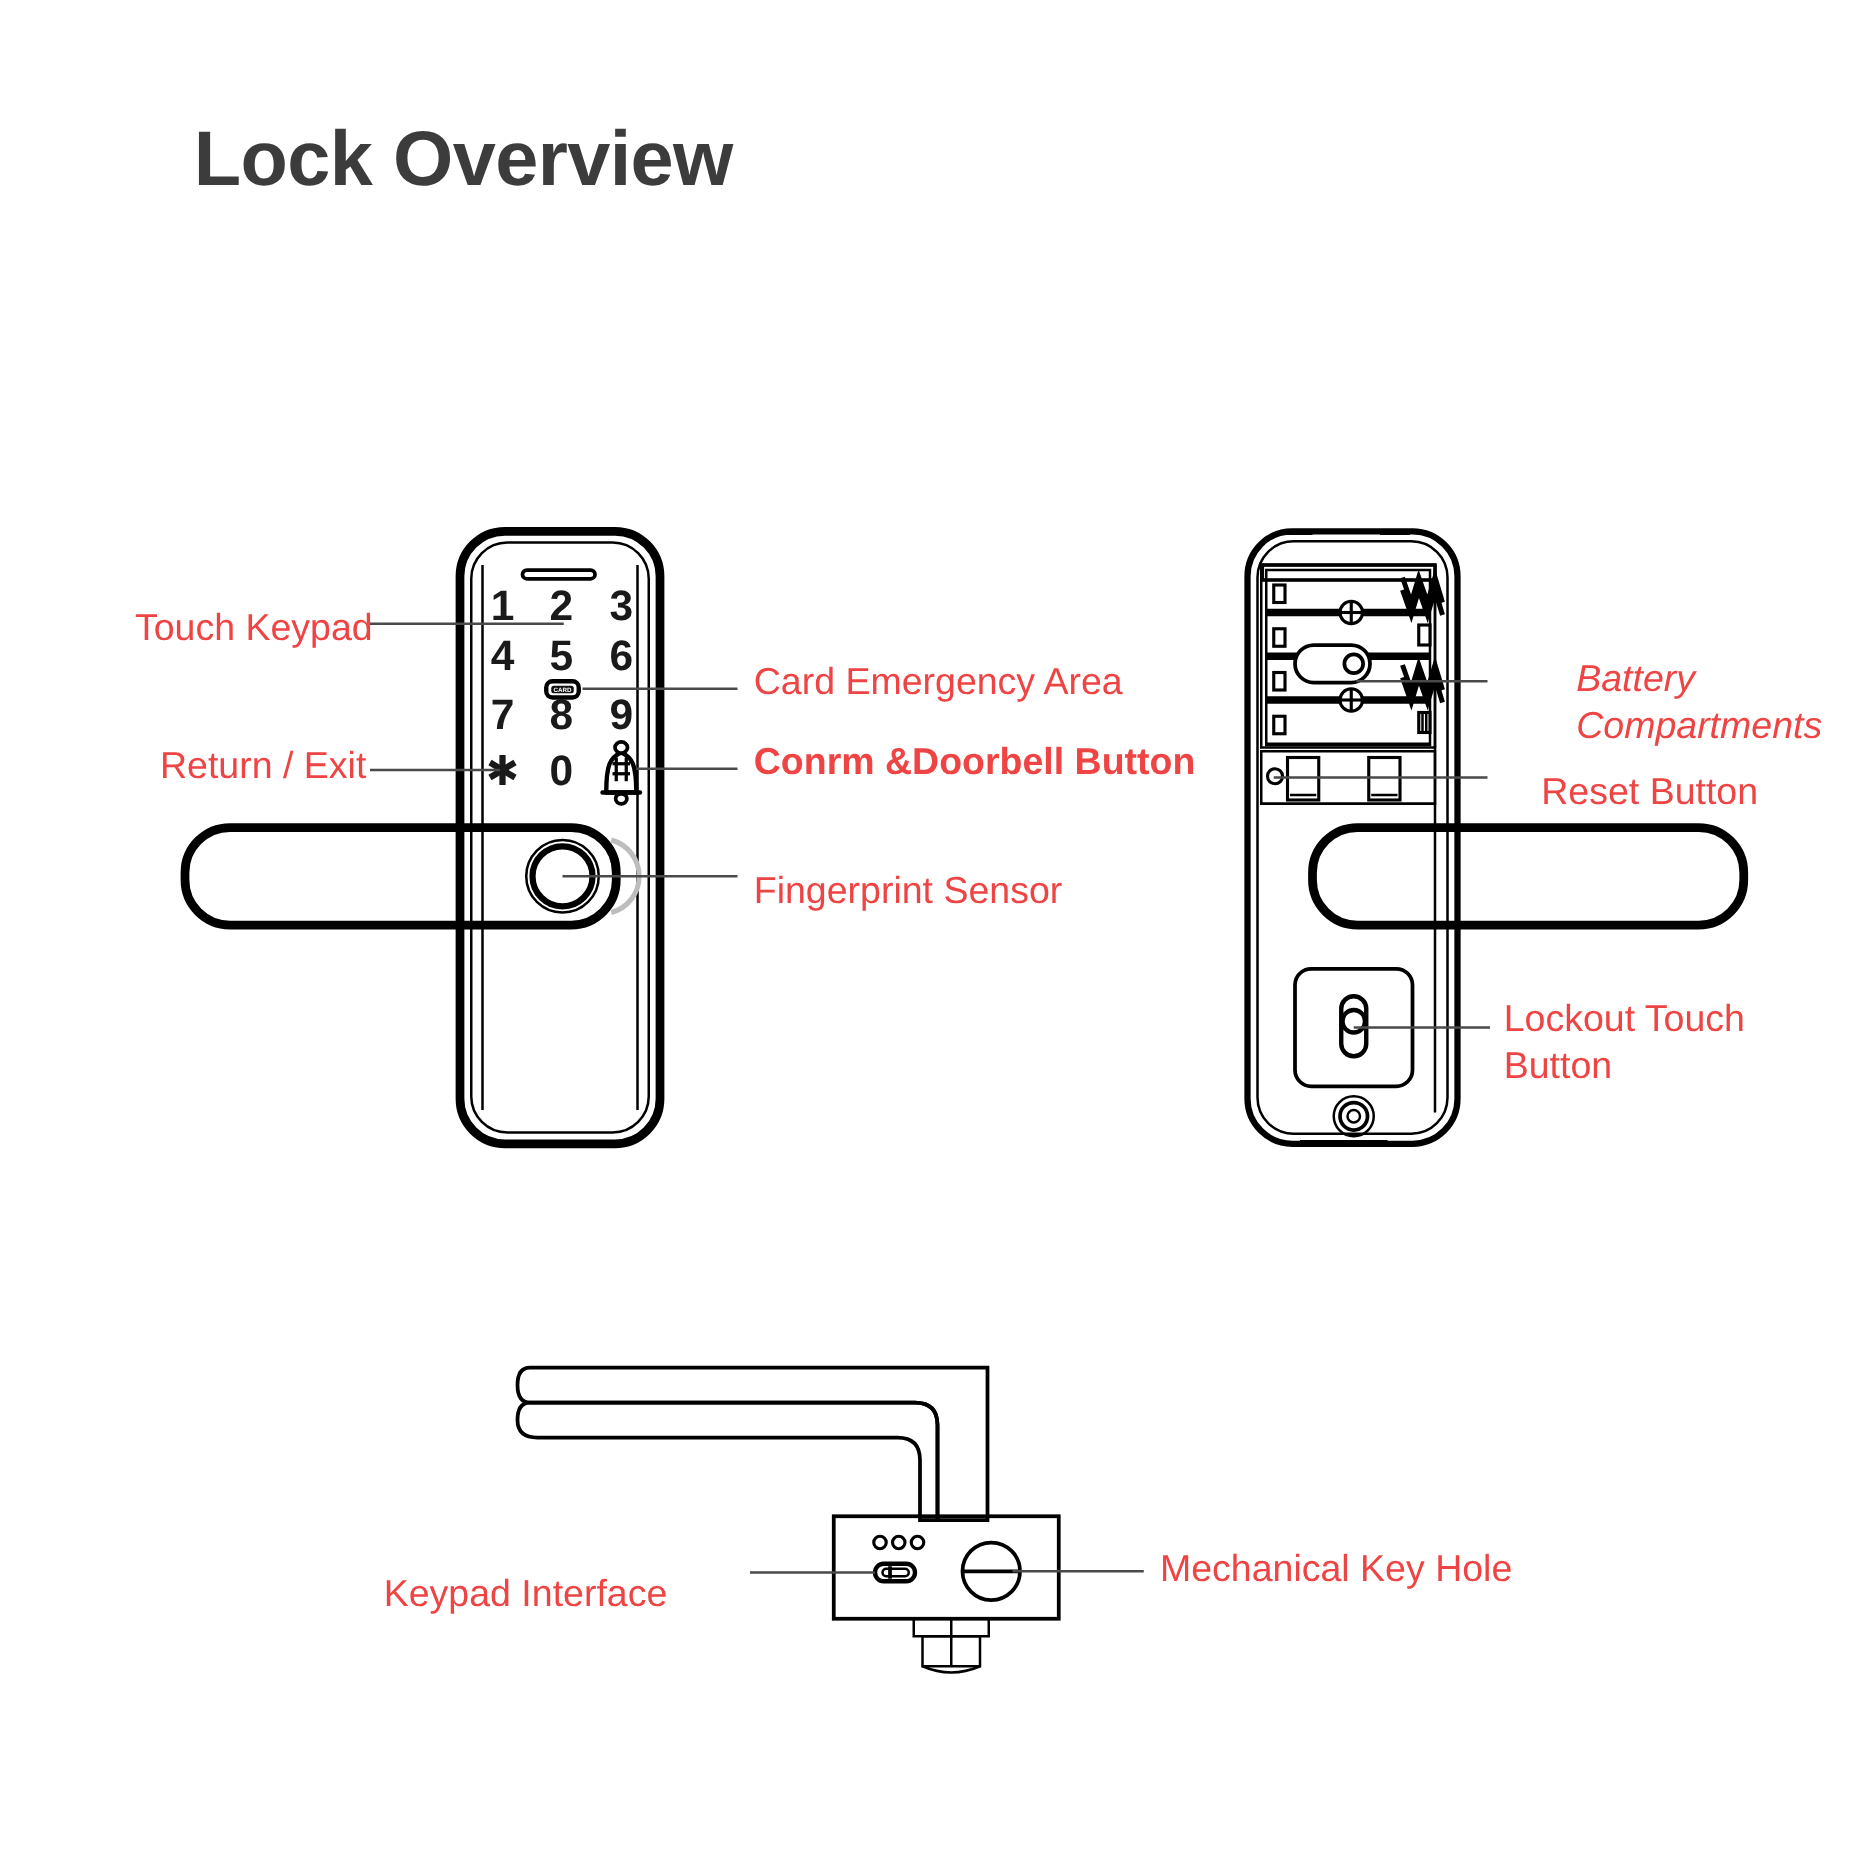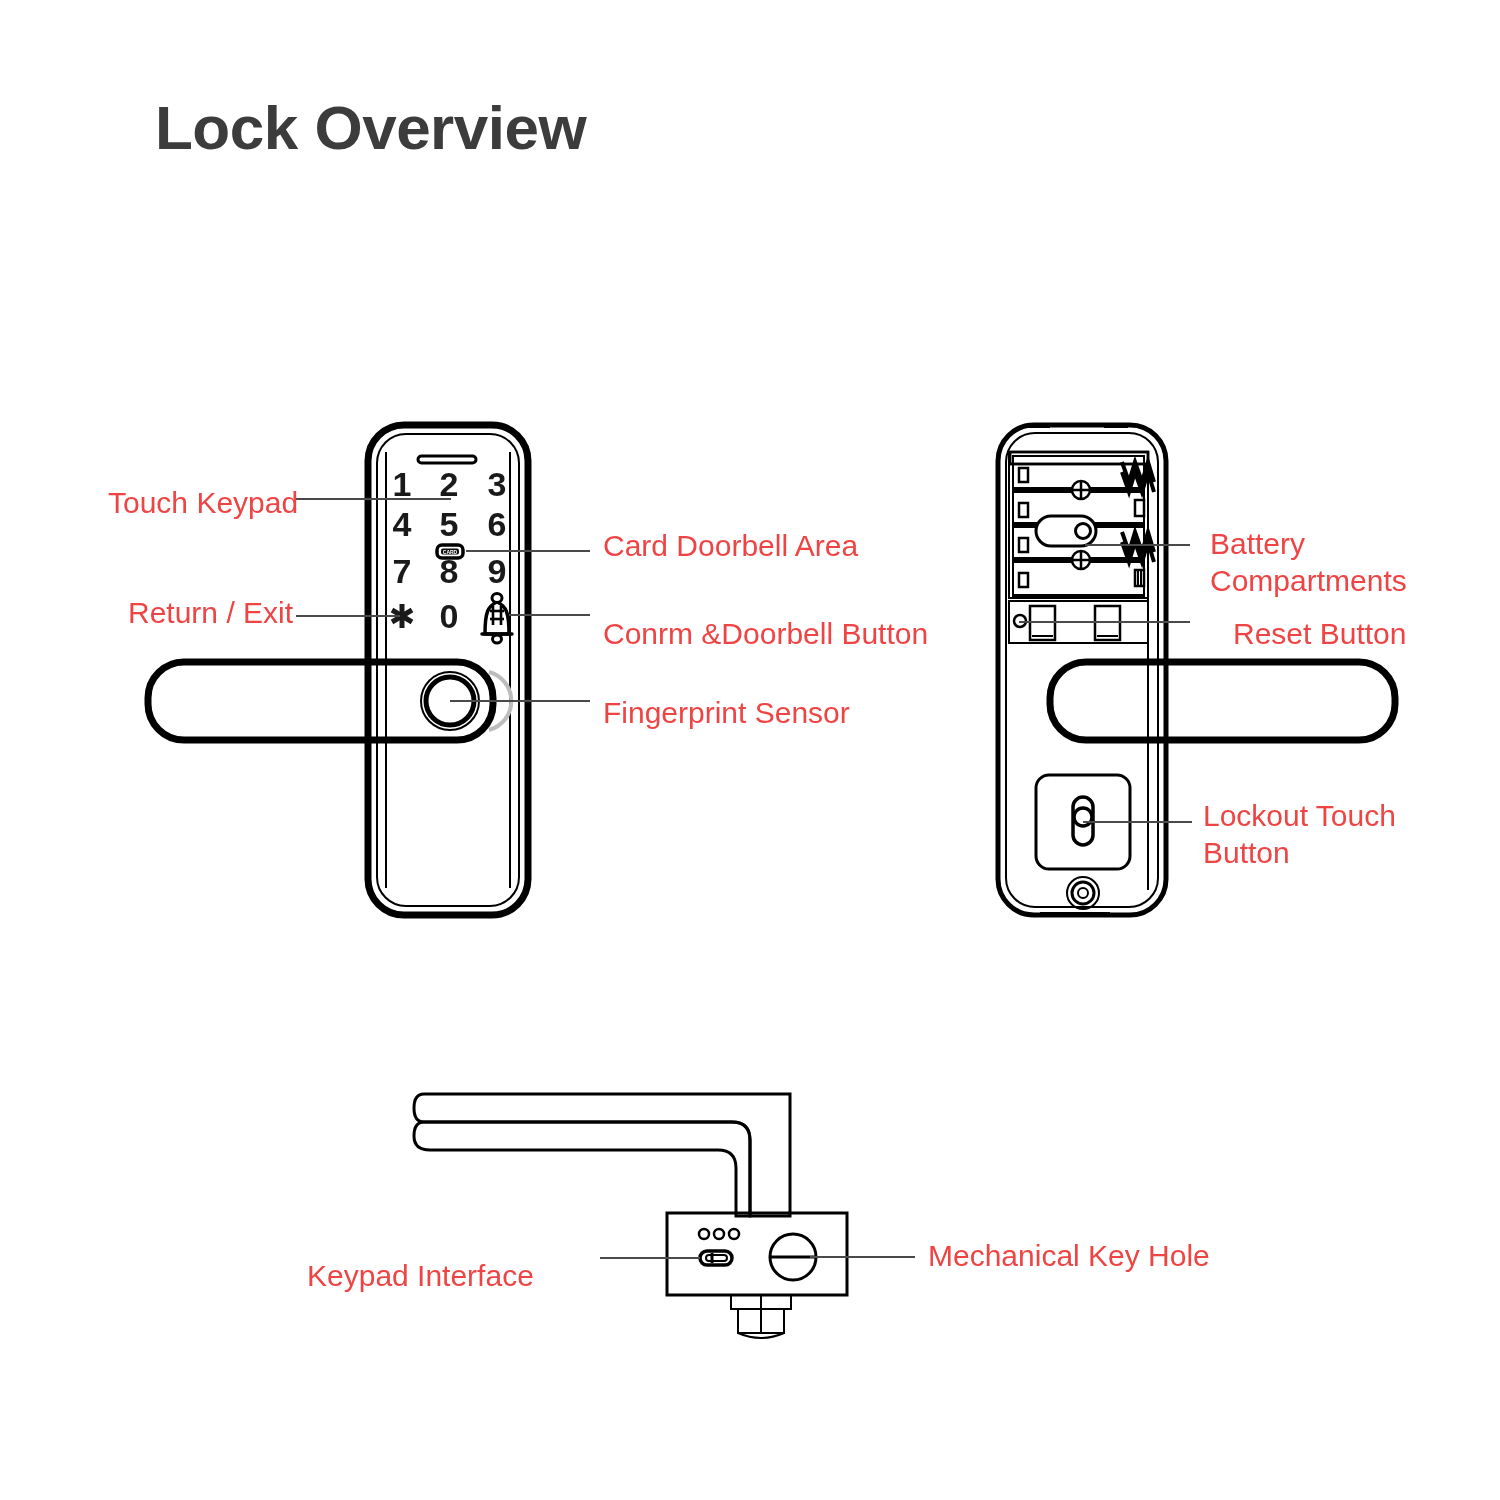--- a/index.html
+++ b/index.html
@@ -34,23 +34,23 @@
   .callout-label {
     position: absolute;
     font-size: 30px;
     color: #ef4444;
     line-height: 1.22;
     white-space: pre;
   }
   .lbl-touch-keypad   { left: 108px;  top: 485px;  width: 182px; text-align: right; }
   .lbl-return-exit    { left: 128px;  top: 595px;  width: 162px; text-align: right; }
   .lbl-card-area      { left: 603px;  top: 528px; }
-  .lbl-doorbell       { left: 603px;  top: 616px; }
+  .lbl-doorbell       { left: 603px;  top: 592px; font-weight: bold; }
   .lbl-fingerprint    { left: 603px;  top: 678px; margin-top: 17px; }
-  .lbl-battery        { left: 1210px; top: 526px; }
+  .lbl-battery        { left: 1261px; top: 526px; font-style: italic; }
   .lbl-reset          { left: 1201px; top: 616px; margin-left: 32px; }
   .lbl-lockout        { left: 1203px; top: 798px; }
   .lbl-usb            { left: 307px;  top: 1221px; }
   .lbl-keyhole        { left: 928px;  top: 1238px; }
 </style>
 </head>
 <body>
 
 <div id="page-title">Lock Overview</div>
 
@@ -279,21 +279,21 @@
   </g>
 
   <g>
     <line x1="600" y1="1258" x2="700" y2="1258" class="lead"></line>
     <line x1="810" y1="1257" x2="915" y2="1257" class="lead"></line>
   </g>
 </svg>
 
 <div class="callout-label lbl-touch-keypad">Touch Keypad</div>
 <div class="callout-label lbl-return-exit">Return / Exit</div>
-<div class="callout-label lbl-card-area">Card Doorbell Area</div>
+<div class="callout-label lbl-card-area">Card Emergency Area</div>
 <div class="callout-label lbl-doorbell">Conrm &amp;Doorbell Button</div>
 <div class="callout-label lbl-fingerprint">Fingerprint Sensor</div>
 
 <div class="callout-label lbl-battery"><span>Battery</span><br><span>Compartments</span></div>
 <div class="callout-label lbl-reset">Reset Button</div>
 <div class="callout-label lbl-lockout"><span>Lockout Touch</span><br><span>Button</span></div>
 
 <div class="callout-label lbl-usb"><br><span>Keypad Interface</span></div>
 <div class="callout-label lbl-keyhole">Mechanical Key Hole</div>
 

